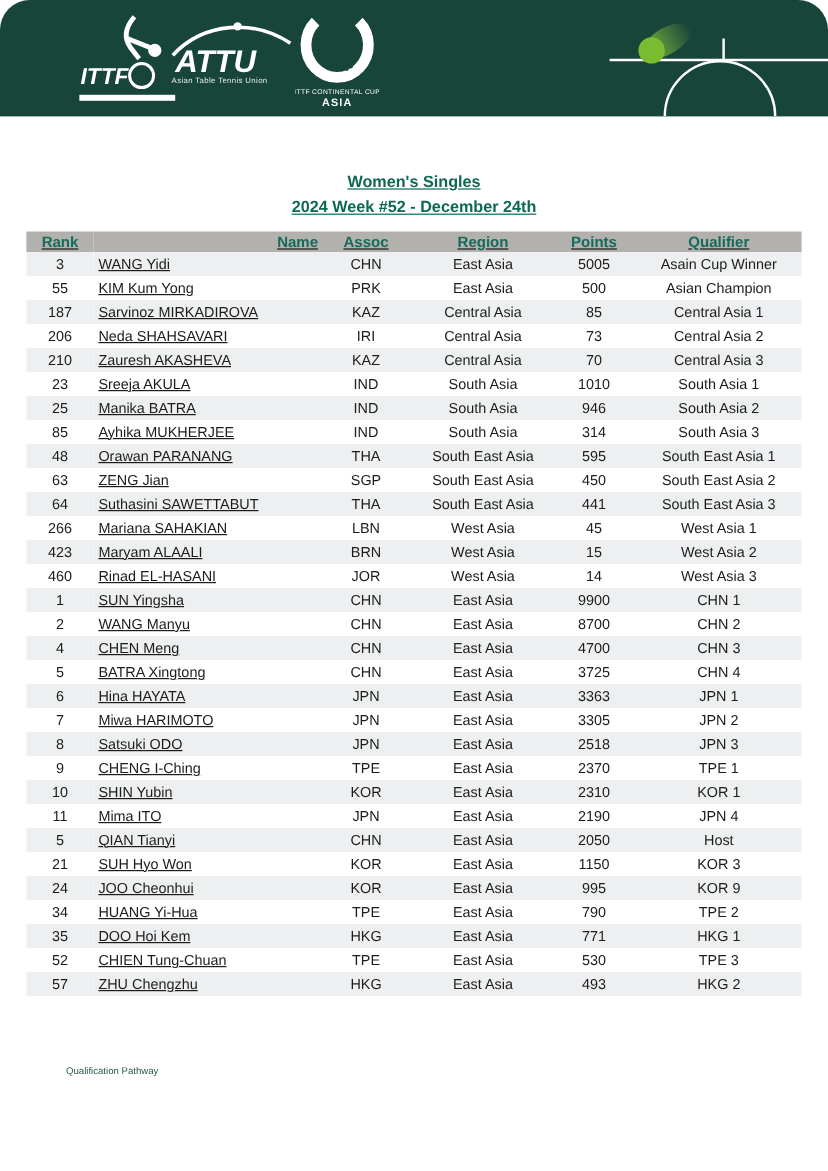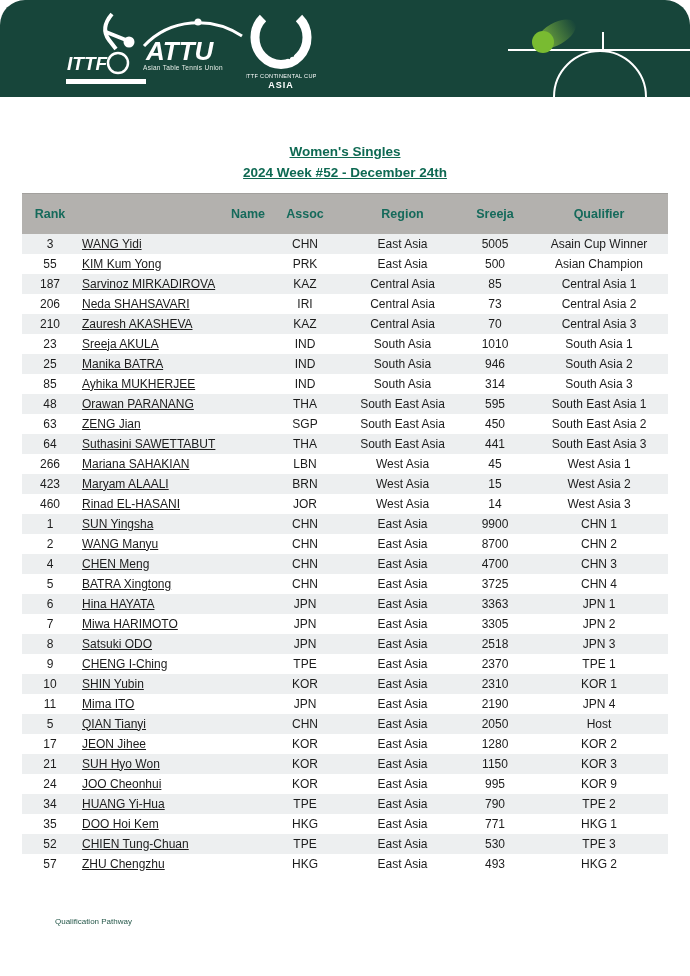--- a/index.html
+++ b/index.html
@@ -12,30 +12,30 @@
   .attu-sub{position:absolute;left:143px;top:64px;width:110px;color:#e8efe9;font-size:6.5px;
             letter-spacing:.3px;}
 
   
   .title-block{position:absolute;left:0;top:141px;width:690px;text-align:center;color:#0e6952;}
   .title-line{font-size:13.5px;font-weight:bold;line-height:21px;text-decoration:underline;}
 
   
   table.rank{position:absolute;left:22px;top:193px;width:646px;border-collapse:collapse;
              table-layout:fixed;font-size:12px;color:#1c1c1c;}
-  table.rank thead tr{height:40px;background:#b3b1ae;}
+  table.rank thead tr{height:16px;background:#b3b1ae;text-decoration:underline;}
   table.rank thead th{font-size:12.5px;font-weight:bold;color:#156a5b;padding:0;text-align:center;border-top:1px solid #a2a09d;}
   table.rank thead th.c1{text-align:right;padding-left:4px;}
   table.rank tbody tr{height:20px;background:#ffffff;}
   table.rank tbody tr:nth-child(odd){background:#edeff0;}
   table.rank td{padding:0;text-align:center;white-space:nowrap;overflow:hidden;}
   table.rank td.c1{text-align:left;padding-left:4px;text-decoration:underline;}
 
   
-  .footer-label{position:absolute;left:55px;top:917px;font-size:8px;color:#27594b;}
+  .footer-label{position:absolute;left:55px;top:888px;font-size:8px;color:#27594b;}
   .footer-line{position:absolute;left:55px;top:933px;width:583px;height:2px;background:#39605" ;}
   .footer-line{background:#3a6054;}
   .footer-tick{position:absolute;left:344px;top:911px;width:2px;height:23px;background:#3a6054;}
   .badge-trail{position:absolute;left:597px;top:931px;width:36px;height:20px;border-radius:50%;
                background:rgba(142,199,101,.55);filter:blur(4px);transform:rotate(38deg);}
   .page-badge{position:absolute;left:617px;top:918px;width:29px;height:26px;border-radius:50%;
               background:#61ad35;color:#fff;font-size:11px;font-weight:bold;
               display:flex;align-items:center;justify-content:center;}
 
   /* ===== watermark ===== */
@@ -101,21 +101,21 @@
       <col style="width:115px">
         <col style="width:70px">
         <col style="width:138px">
     </colgroup>
     <thead>
       <tr>
           <th class="c0">Rank</th>
           <th class="c1">Name</th>
           <th class="c2">Assoc</th>
           <th class="c3">Region</th>
-          <th class="c4">Sreeja</th>
+          <th class="c4">Points</th>
           <th class="c5">Qualifier</th>
         </tr>
     </thead>
     <tbody>
         <tr>
           <td class="c0">3</td>
           <td class="c1">WANG Yidi</td>
           <td class="c2">CHN</td>
           <td class="c3">East Asia</td>
           <td class="c4">5005</td>
@@ -305,28 +305,20 @@
           <td class="c4">2190</td>
           <td class="c5">JPN 4</td>
         </tr>
         <tr>
           <td class="c0">5</td>
           <td class="c1">QIAN Tianyi</td>
           <td class="c2">CHN</td>
           <td class="c3">East Asia</td>
           <td class="c4">2050</td>
           <td class="c5">Host</td>
-        </tr>
-        <tr>
-          <td class="c0">17</td>
-          <td class="c1">JEON Jihee</td>
-          <td class="c2">KOR</td>
-          <td class="c3">East Asia</td>
-          <td class="c4">1280</td>
-          <td class="c5">KOR 2</td>
         </tr>
         <tr>
           <td class="c0">21</td>
           <td class="c1">SUH Hyo Won</td>
           <td class="c2">KOR</td>
           <td class="c3">East Asia</td>
           <td class="c4">1150</td>
           <td class="c5">KOR 3</td>
         </tr>
         <tr>

